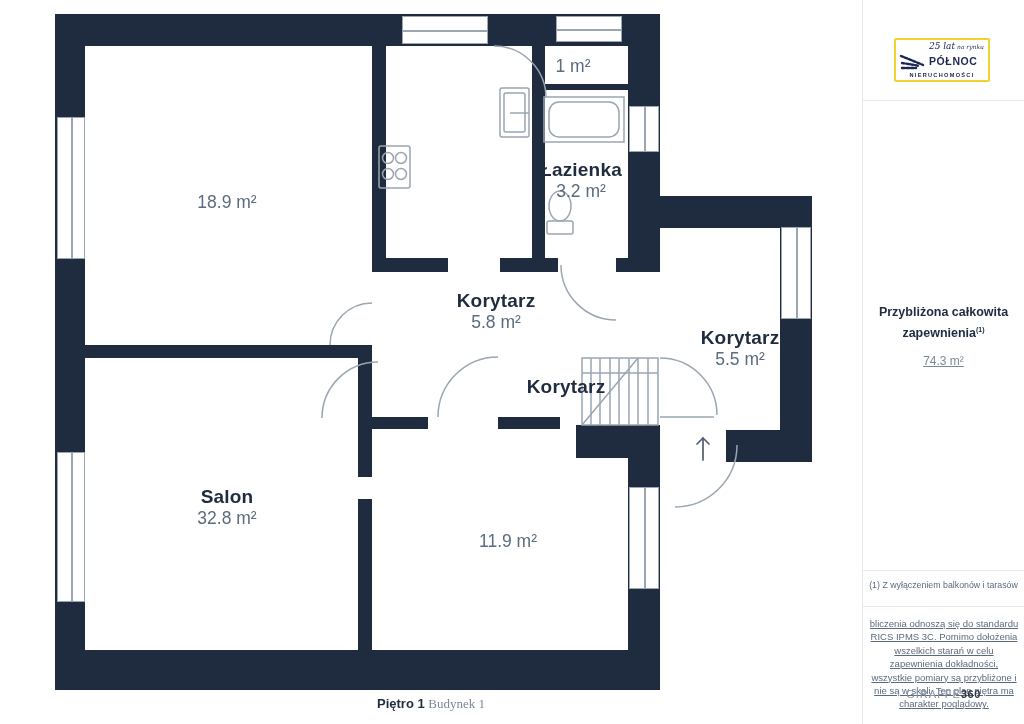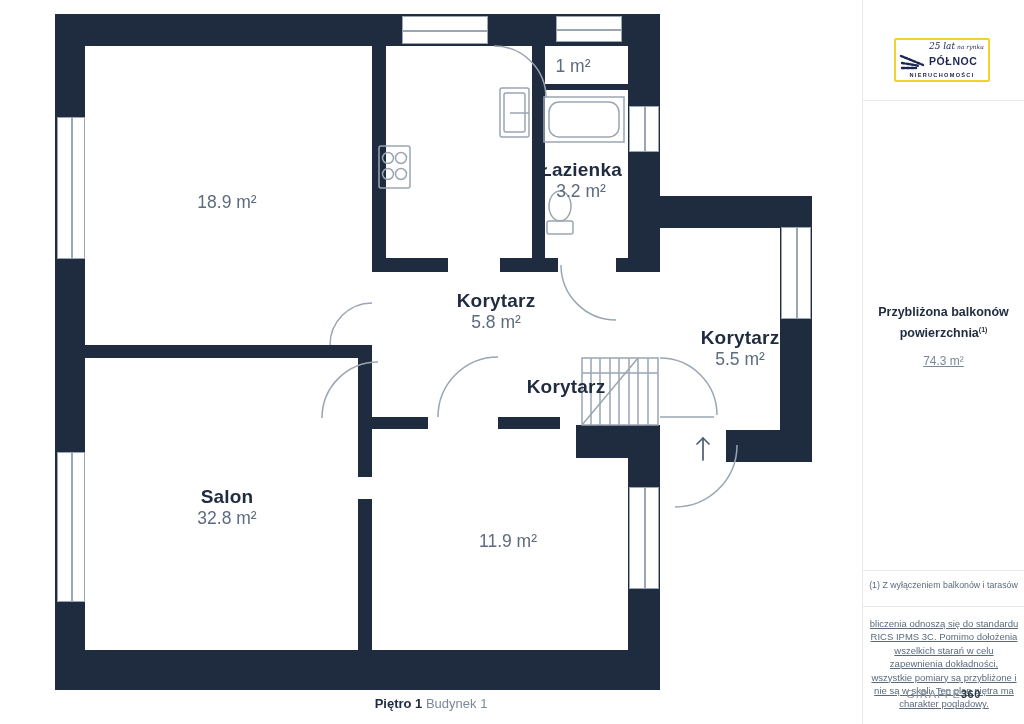--- a/index.html
+++ b/index.html
@@ -42,21 +42,21 @@
             color:var(--muted-text);white-space:nowrap;}
   #disclaimer{position:absolute;left:6px;top:617px;width:150px;text-align:center;font-size:9.5px;
               line-height:13.4px;color:var(--muted-text);text-decoration:underline;}
   #giraffe{position:absolute;left:0;top:688px;width:100%;text-align:center;font-size:11px;}
   #giraffe .g1{color:#8a93a0;letter-spacing:1px;}
   #giraffe .g2{color:#2a3443;font-weight:700;letter-spacing:.5px;margin-top:33px;}
 
   
   #footer{position:absolute;left:0;top:696px;width:862px;text-align:center;font-size:13px;white-space:nowrap;}
   #footer .floor{font-weight:700;color:var(--room-name);}
-  #footer .building{color:var(--value-text);}
+  #footer .building{color:var(--value-text);font-family:Liberation Serif, serif;}
 </style>
 </head>
 <body>
 
 <div id="stage">
 
   <div class="wall" style="left:62px;top:14px;width:598px;height:32px;"></div>
   <div class="wall" style="left:55px;top:14px;width:30px;height:676px;"></div>
   <div class="wall" style="left:55px;top:650px;width:605px;height:40px;"></div>
   <div class="wall" style="left:628px;top:14px;width:32px;height:244px;"></div>
@@ -177,21 +177,21 @@
         <path class="bird-line" d="M 2 4 Q 12 8 24 13"></path>
         <path class="bird-line" d="M 3 11 Q 11 12 20 14"></path>
         <path class="bird-line" d="M 3 16 Q 10 16 17 16"></path>
       </svg>
       <div id="logo-brand">PÓŁNOC</div>
       <div id="logo-sub">NIERUCHOMOŚCI</div>
     </div>
     <div class="divider" style="top:100px;"></div>
 
     <div id="area-block">
-      <div id="area-heading"><span>Przybliżona balkonów powierzchnia</span><sup>(1)</sup></div>
+      <div id="area-heading"><span>Przybliżona całkowita zapewnienia</span><sup>(1)</sup></div>
       <div id="area-value">74.3 m²</div>
     </div>
 
     <div class="divider" style="top:570px;"></div>
     <div id="footnote">(1) Z wyłączeniem balkonów i tarasów</div>
     <div class="divider" style="top:606px;"></div>
     <div id="disclaimer">bliczenia odnoszą się do standardu RICS IPMS 3C. Pomimo dołożenia wszelkich starań w celu zapewnienia dokładności, wszystkie pomiary są przybliżone i nie są w skali. Ten plan piętra ma charakter poglądowy.</div>
     <div id="giraffe">
       <span class="g1">GIRAFFE</span><span class="g2">360</span>
     </div>

